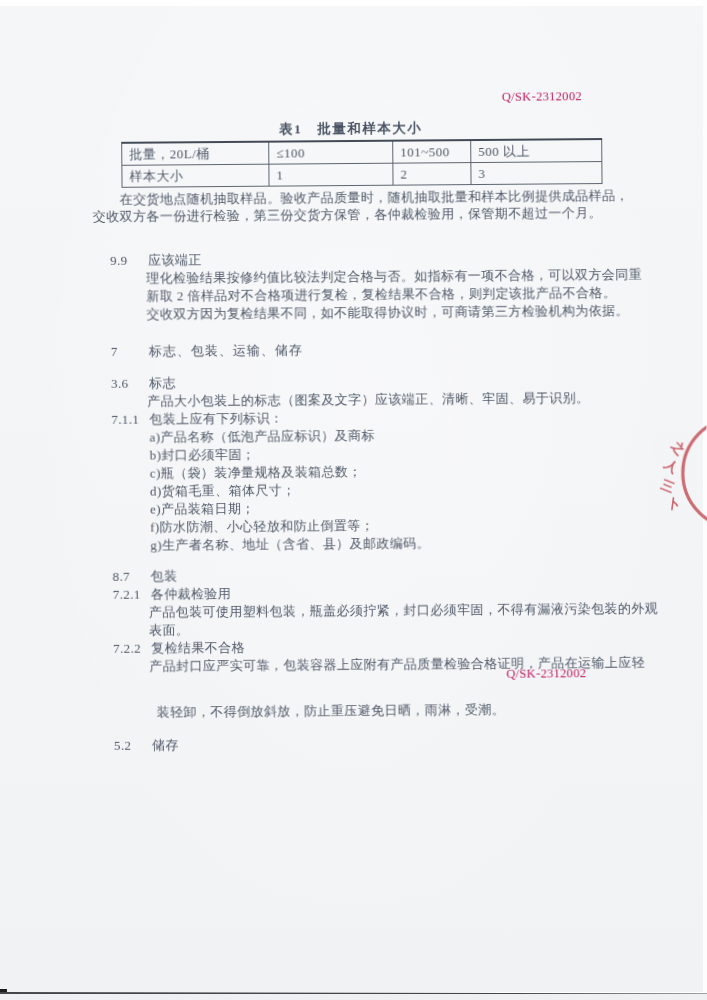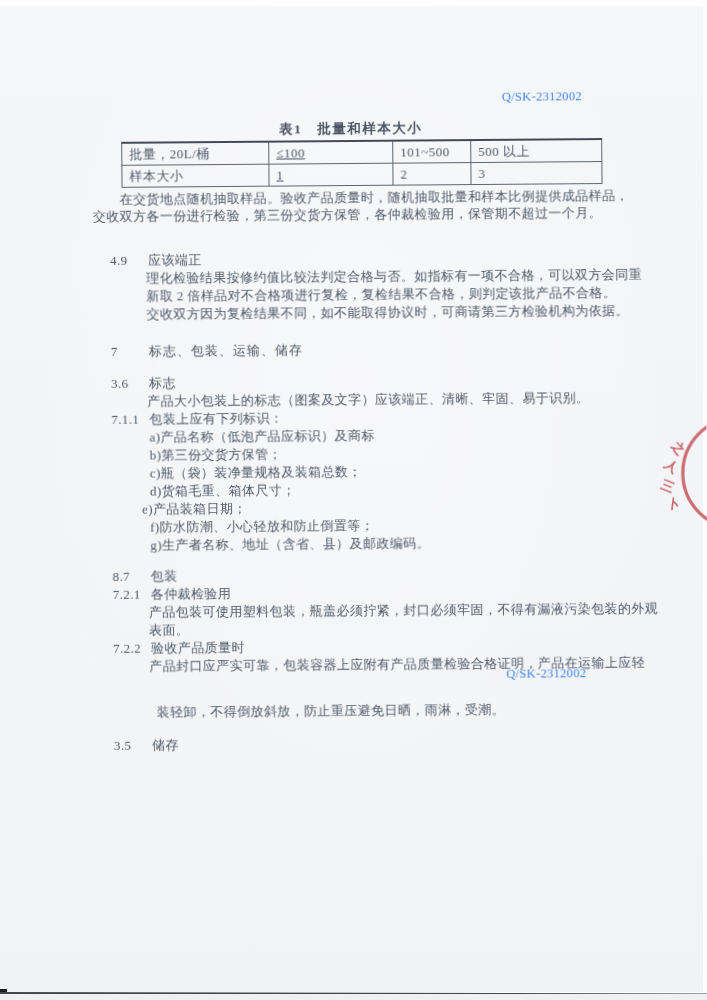--- a/index.html
+++ b/index.html
@@ -16,31 +16,31 @@
                     transform:rotate(0.12deg);transform-origin:left center;}
   #bottom-edge-mark{position:absolute;left:0;top:989px;width:7px;height:7px;background:#1d1d1f;}
   #below-edge{position:absolute;left:0;top:994px;width:707px;height:6px;background:#eef0f2;}
 
   
   #content{position:absolute;left:0;top:0;width:707px;height:1000px;
            transform:rotate(-0.45deg);transform-origin:50% 50%;
            filter:blur(0.35px);color:#4d5766;}
   .abs{position:absolute;}
   .t13{font-size:13px;line-height:18px;letter-spacing:.4px;}
-  .code{font-size:12.5px;letter-spacing:.3px;color:#3b82f6;}
+  .code{font-size:12.5px;letter-spacing:.3px;color:#be185d;}
 
   
   #tbl-title{left:0;top:120px;width:707px;text-align:center;font-size:13.5px;
              letter-spacing:1.5px;font-weight:600;color:#4a5464;}
   table#sample-table{position:absolute;left:124px;top:140px;width:454px;
              border-collapse:collapse;table-layout:fixed;font-size:13px;color:#4d5766;}
   #sample-table td{border:1.2px solid #5d6570;height:21px;padding:0 0 0 7px;
              letter-spacing:.5px;white-space:nowrap;overflow:hidden;}
   #sample-table tr:first-child td{border-top:2.4px solid #424a56;margin-left:44px;}
-  .cw0{width:139px;} .cw1{width:116px;text-decoration:underline;} .cw2{width:70px;border-radius:8px;} .cw3{width:123px;}
+  .cw0{width:139px;} .cw1{width:116px;} .cw2{width:70px;border-radius:8px;} .cw3{width:123px;}
 
   
   .line{position:absolute;white-space:nowrap;}
   .sec-head{position:absolute;display:flex;}
   .sec-num{width:38px;flex:0 0 38px;}
   .stamp-glyph{position:absolute;color:rgba(196,72,82,.88);font-size:13px;font-weight:600;}
 </style>
 </head>
 <body>
 
@@ -68,21 +68,21 @@
         <td class="cw2">2</td>
         <td class="cw3">3</td>
       </tr>
     </tbody>
       </table>
 
     <div class="line t13" style="left:122px;top:189px;">在交货地点随机抽取样品。验收产品质量时，随机抽取批量和样本比例提供成品样品，</div>
     <div class="line t13" style="left:95px;top:206px;">交收双方各一份进行检验，第三份交货方保管，各仲裁检验用，保管期不超过一个月。</div>
 
     <div class="sec-head t13" style="left:112px;top:250px;width:500px;">
-      <span class="sec-num">4.9</span>
+      <span class="sec-num">9.9</span>
       <span>应该端正</span>
     </div>
     <div class="line t13" style="left:148px;top:268px;">理化检验结果按修约值比较法判定合格与否。如指标有一项不合格，可以双方会同重</div>
     <div class="line t13" style="left:148px;top:286px;">新取 2 倍样品对不合格项进行复检，复检结果不合格，则判定该批产品不合格。</div>
     <div class="line t13" style="left:148px;top:304px;">交收双方因为复检结果不同，如不能取得协议时，可商请第三方检验机构为依据。</div>
 
     <div class="sec-head t13" style="left:112px;top:341px;width:500px;letter-spacing:1px;">
       <span class="sec-num">7</span>
       <span>标志、包装、运输、储存</span>
     </div>
@@ -91,51 +91,51 @@
       <span class="sec-num">3.6</span>
       <span>标志</span>
     </div>
     <div class="line t13" style="left:148px;top:391px;">产品大小包装上的标志（图案及文字）应该端正、清晰、牢固、易于识别。</div>
 
     <div class="sec-head t13" style="left:112px;top:409px;width:520px;">
       <span class="sec-num">7.1.1</span>
       <span>包装上应有下列标识：</span>
     </div>
     <div class="line t13" style="left:150px;top:427px;">a)产品名称（低泡产品应标识）及商标</div>
-    <div class="line t13" style="left:150px;top:445px;">b)第三份交货方保管；</div>
+    <div class="line t13" style="left:150px;top:445px;">b)封口必须牢固；</div>
     <div class="line t13" style="left:150px;top:463px;">c)瓶（袋）装净量规格及装箱总数；</div>
     <div class="line t13" style="left:150px;top:481px;">d)货箱毛重、箱体尺寸；</div>
-    <div class="line t13" style="left:142px;top:499px;">e)产品装箱日期；</div>
+    <div class="line t13" style="left:150px;top:499px;">e)产品装箱日期；</div>
     <div class="line t13" style="left:150px;top:517px;">f)防水防潮、小心轻放和防止倒置等；</div>
     <div class="line t13" style="left:150px;top:535px;">g)生产者名称、地址（含省、县）及邮政编码。</div>
 
     <div class="sec-head t13" style="left:112px;top:566px;width:500px;">
       <span class="sec-num">8.7</span>
       <span>包装</span>
     </div>
 
     <div class="sec-head t13" style="left:112px;top:584px;width:500px;">
       <span class="sec-num">7.2.1</span>
       <span>各仲裁检验用</span>
     </div>
     <div class="line t13" style="left:148px;top:602px;">产品包装可使用塑料包装，瓶盖必须拧紧，封口必须牢固，不得有漏液污染包装的外观</div>
     <div class="line t13" style="left:148px;top:620px;text-align:right;">表面。</div>
 
     <div class="sec-head t13" style="left:112px;top:638px;width:500px;">
       <span class="sec-num">7.2.2</span>
-      <span>验收产品质量时</span>
+      <span>复检结果不合格</span>
     </div>
     <div class="line t13" style="left:148px;top:656px;">产品封口应严实可靠，包装容器上应附有产品质量检验合格证明，产品在运输上应轻</div>
 
     <div class="abs code" style="left:505px;top:668px;">Q/SK-2312002</div>
 
     <div class="line t13" style="left:155px;top:702px;">装轻卸，不得倒放斜放，防止重压避免日晒，雨淋，受潮。</div>
 
     <div class="sec-head t13" style="left:112px;top:735px;width:500px;">
-      <span class="sec-num">3.5</span>
+      <span class="sec-num">5.2</span>
       <span>储存</span>
     </div>
 
     <div class="abs" style="left:640px;top:418px;width:67px;height:115px;">
       <svg width="67" height="115" viewBox="0 0 67 115">
         <circle cx="99" cy="58" r="56" fill="none" stroke="rgba(194,72,80,.8)" stroke-width="3.2"></circle>
       </svg>
       <span class="stamp-glyph" style="left:32px;top:24px;transform:rotate(48deg);">之</span>
       <span class="stamp-glyph" style="left:25px;top:42px;transform:rotate(38deg);">人</span>
       <span class="stamp-glyph" style="left:21px;top:62px;transform:rotate(22deg);">三</span>

